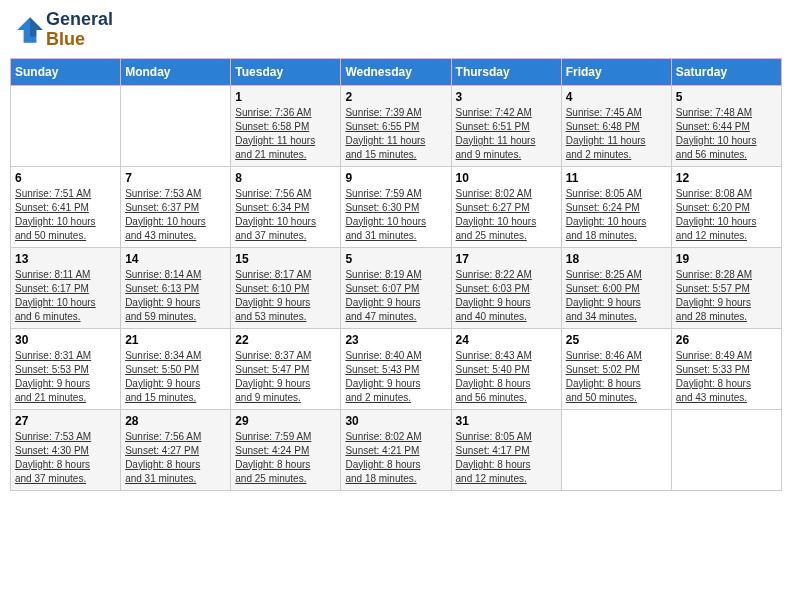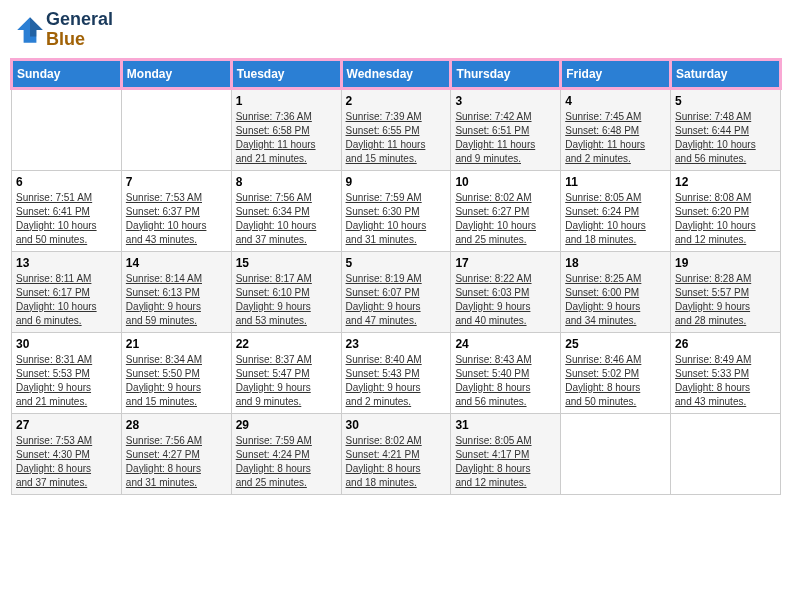--- a/index.html
+++ b/index.html
@@ -48,21 +48,21 @@
       border-collapse: collapse;
       font-size: 11px;
     }
     thead tr th {
       background-color: #2b7fd4;
       color: #fff;
       padding: 6px 4px;
       text-align: left;
       font-size: 12px;
       font-weight: bold;
-      border: 3px solid #f9a8d4;
+      border: 1px solid #f9a8d4;
     }
     tbody tr td {
       border: 1px solid #ccc;
       padding: 4px 4px;
       vertical-align: top;
       width: 14.28%;
       min-height: 80px;
       background: #fff;
     }
     tbody tr:nth-child(odd) td {

